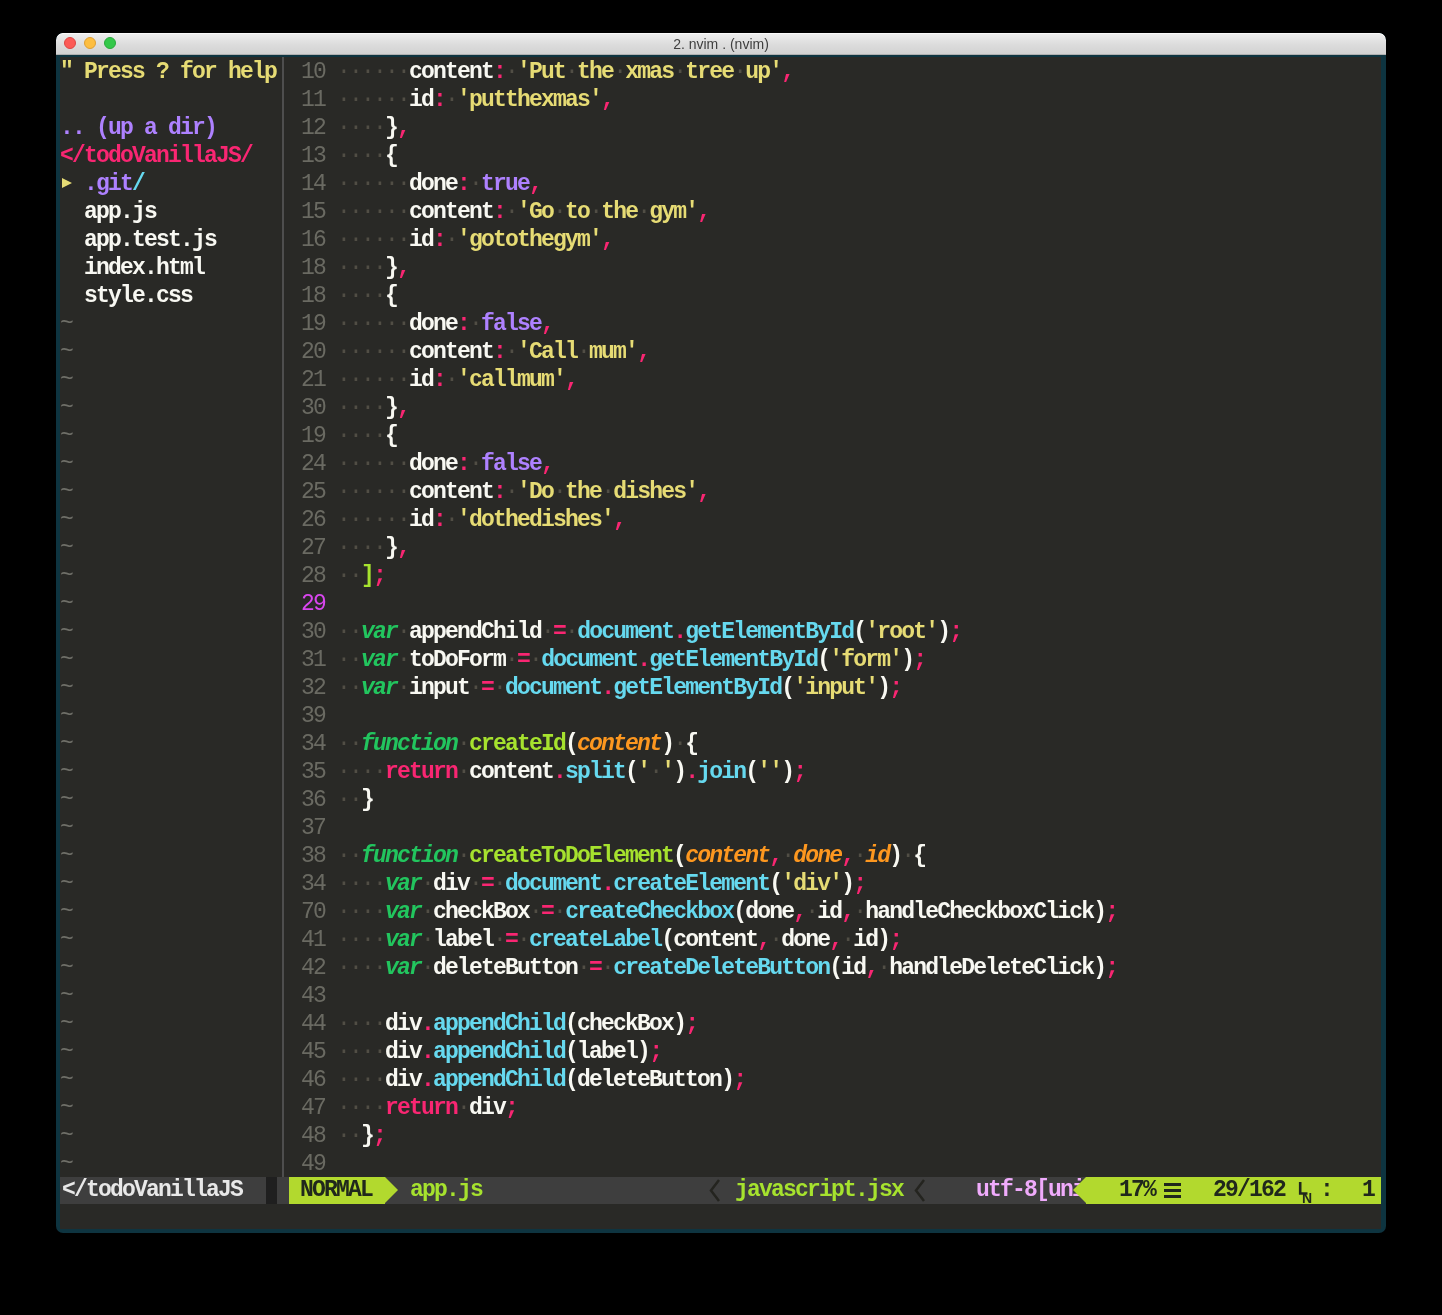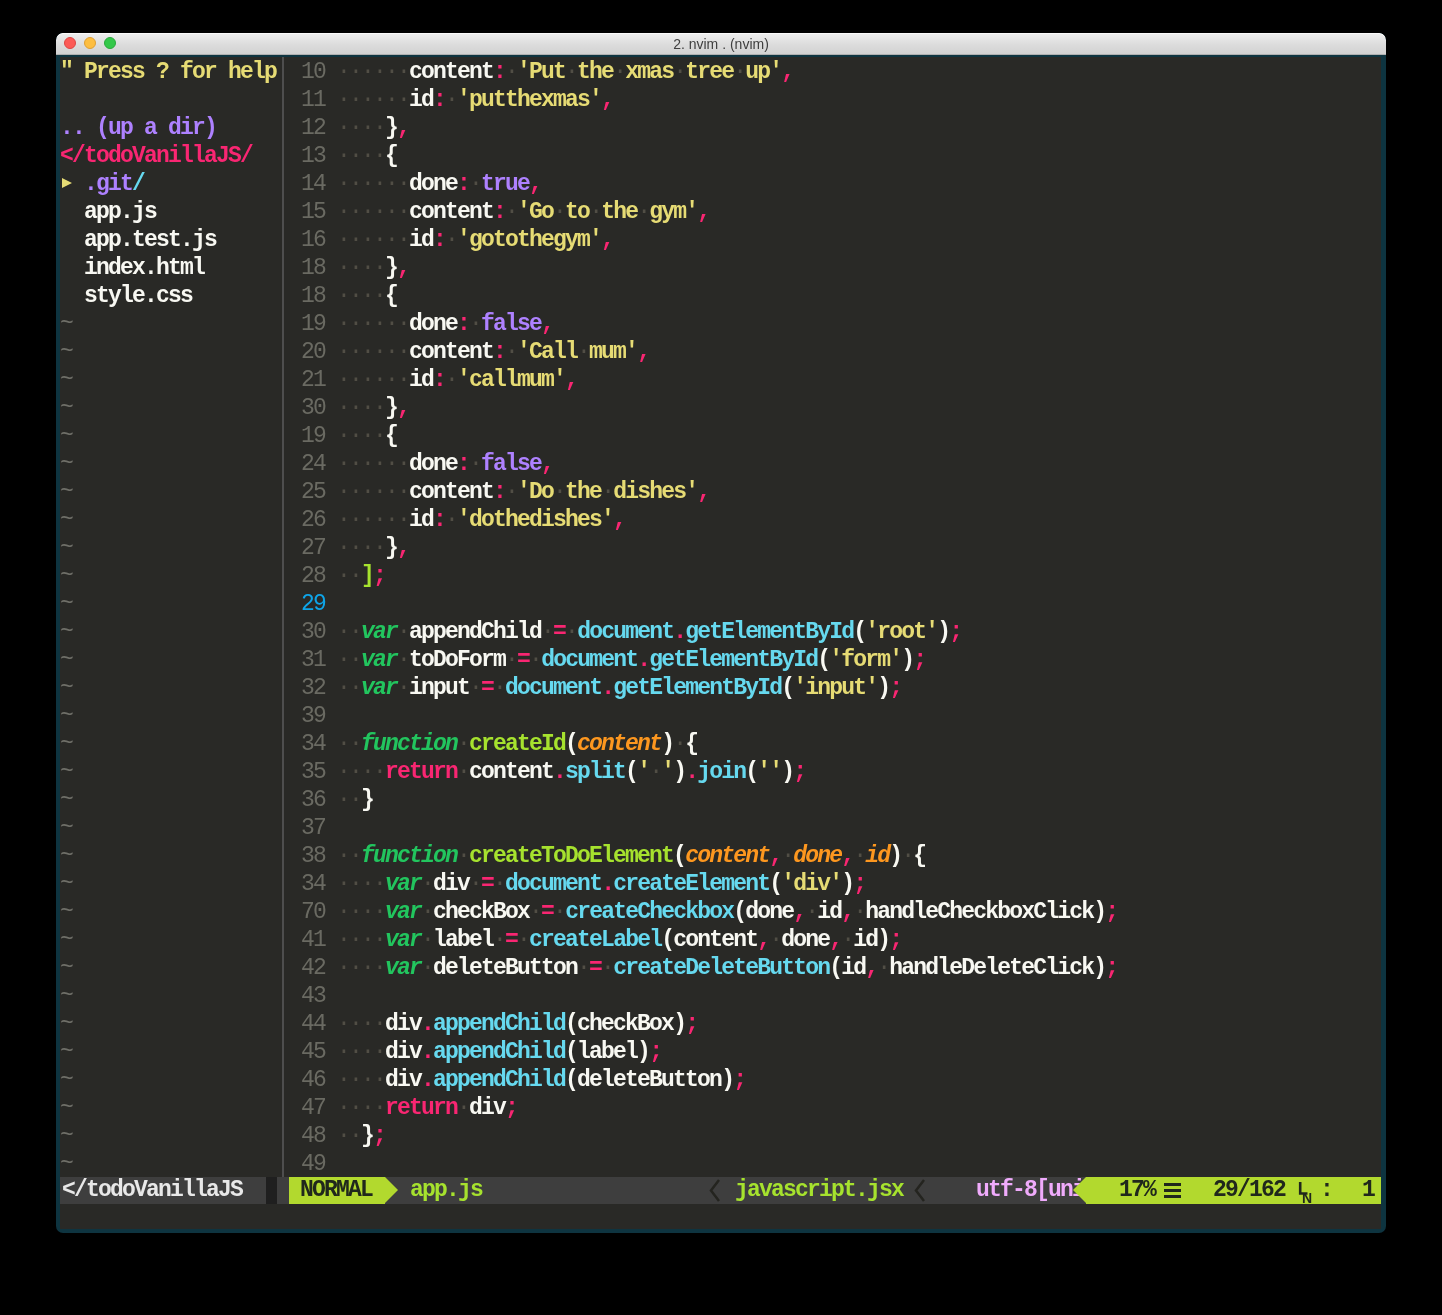--- a/index.html
+++ b/index.html
@@ -17,21 +17,21 @@
 .term { position:absolute; left:4px; top:24px; width:1321px; height:1172px; background:#292926; }
 pre, .mono { font-family:"Liberation Mono", monospace; font-size:23px; letter-spacing:-1.8px;
   line-height:28px; font-weight:700; }
 pre { position:absolute; top:1px; }
 .tree { left:0px; }
 .nums { left:229px; color:#6a6a62; font-weight:400; }
 .code { left:277px; }
 .w { color:#f8f8f2; } .p { color:#f92672; } .y { color:#e6db74; }
 .u { color:#ae81ff;margin-top:25px; } .b { color:#66d9ef; } .g { color:#a6e22e; }
 .bi { color:#22c55e; font-style:italic; } .o { color:#fd971f; font-style:italic; }
-.d { color:#514e45; font-weight:400; } .t { color:#6f6f68; font-weight:400; } .cur { color:#0ea5e9; }
+.d { color:#514e45; font-weight:400; } .t { color:#6f6f68; font-weight:400; } .cur { color:#d946ef; }
 .vsep { position:absolute; left:222px; top:0; width:2px; height:1120px; background:#4e4e4e; }
 .arrow { position:absolute; left:2px; top:120.5px; width:0; height:0;
   border-left:10px solid #e6db74; border-top:5.5px solid transparent; border-bottom:5.5px solid transparent; }
 
 .sl { position:absolute; top:1120px; height:27px; }
 .sl.mono, .slt { line-height:27px; }
 </style></head>
 <body>
 <div class="win">
   <div class="titlebar">

